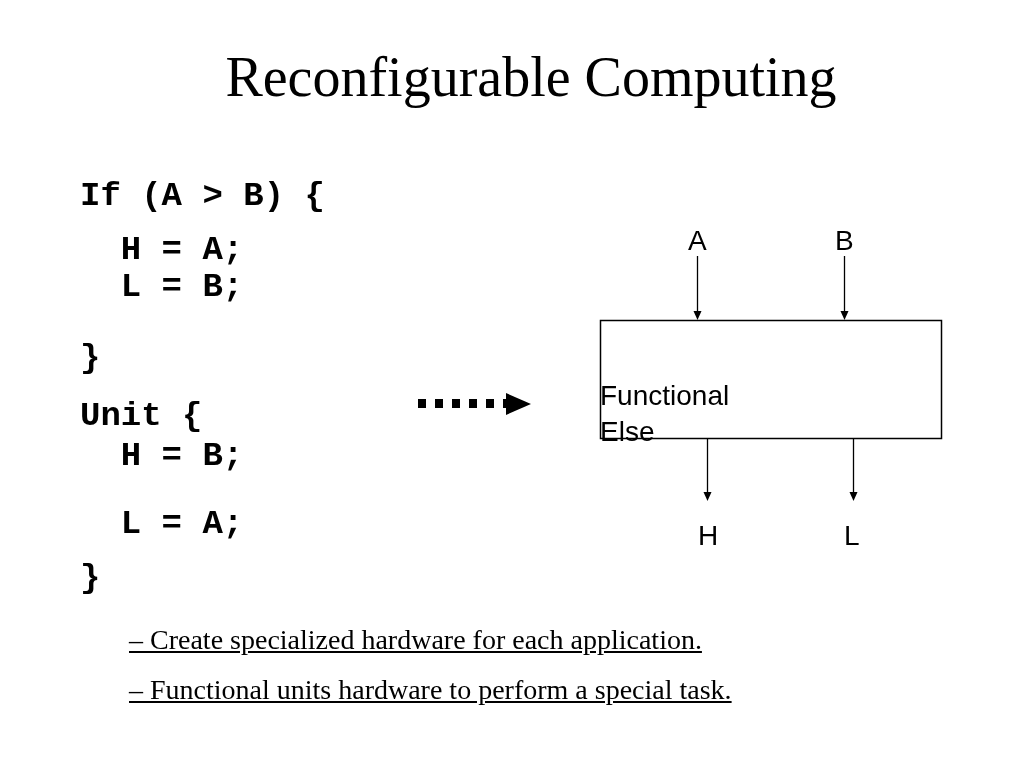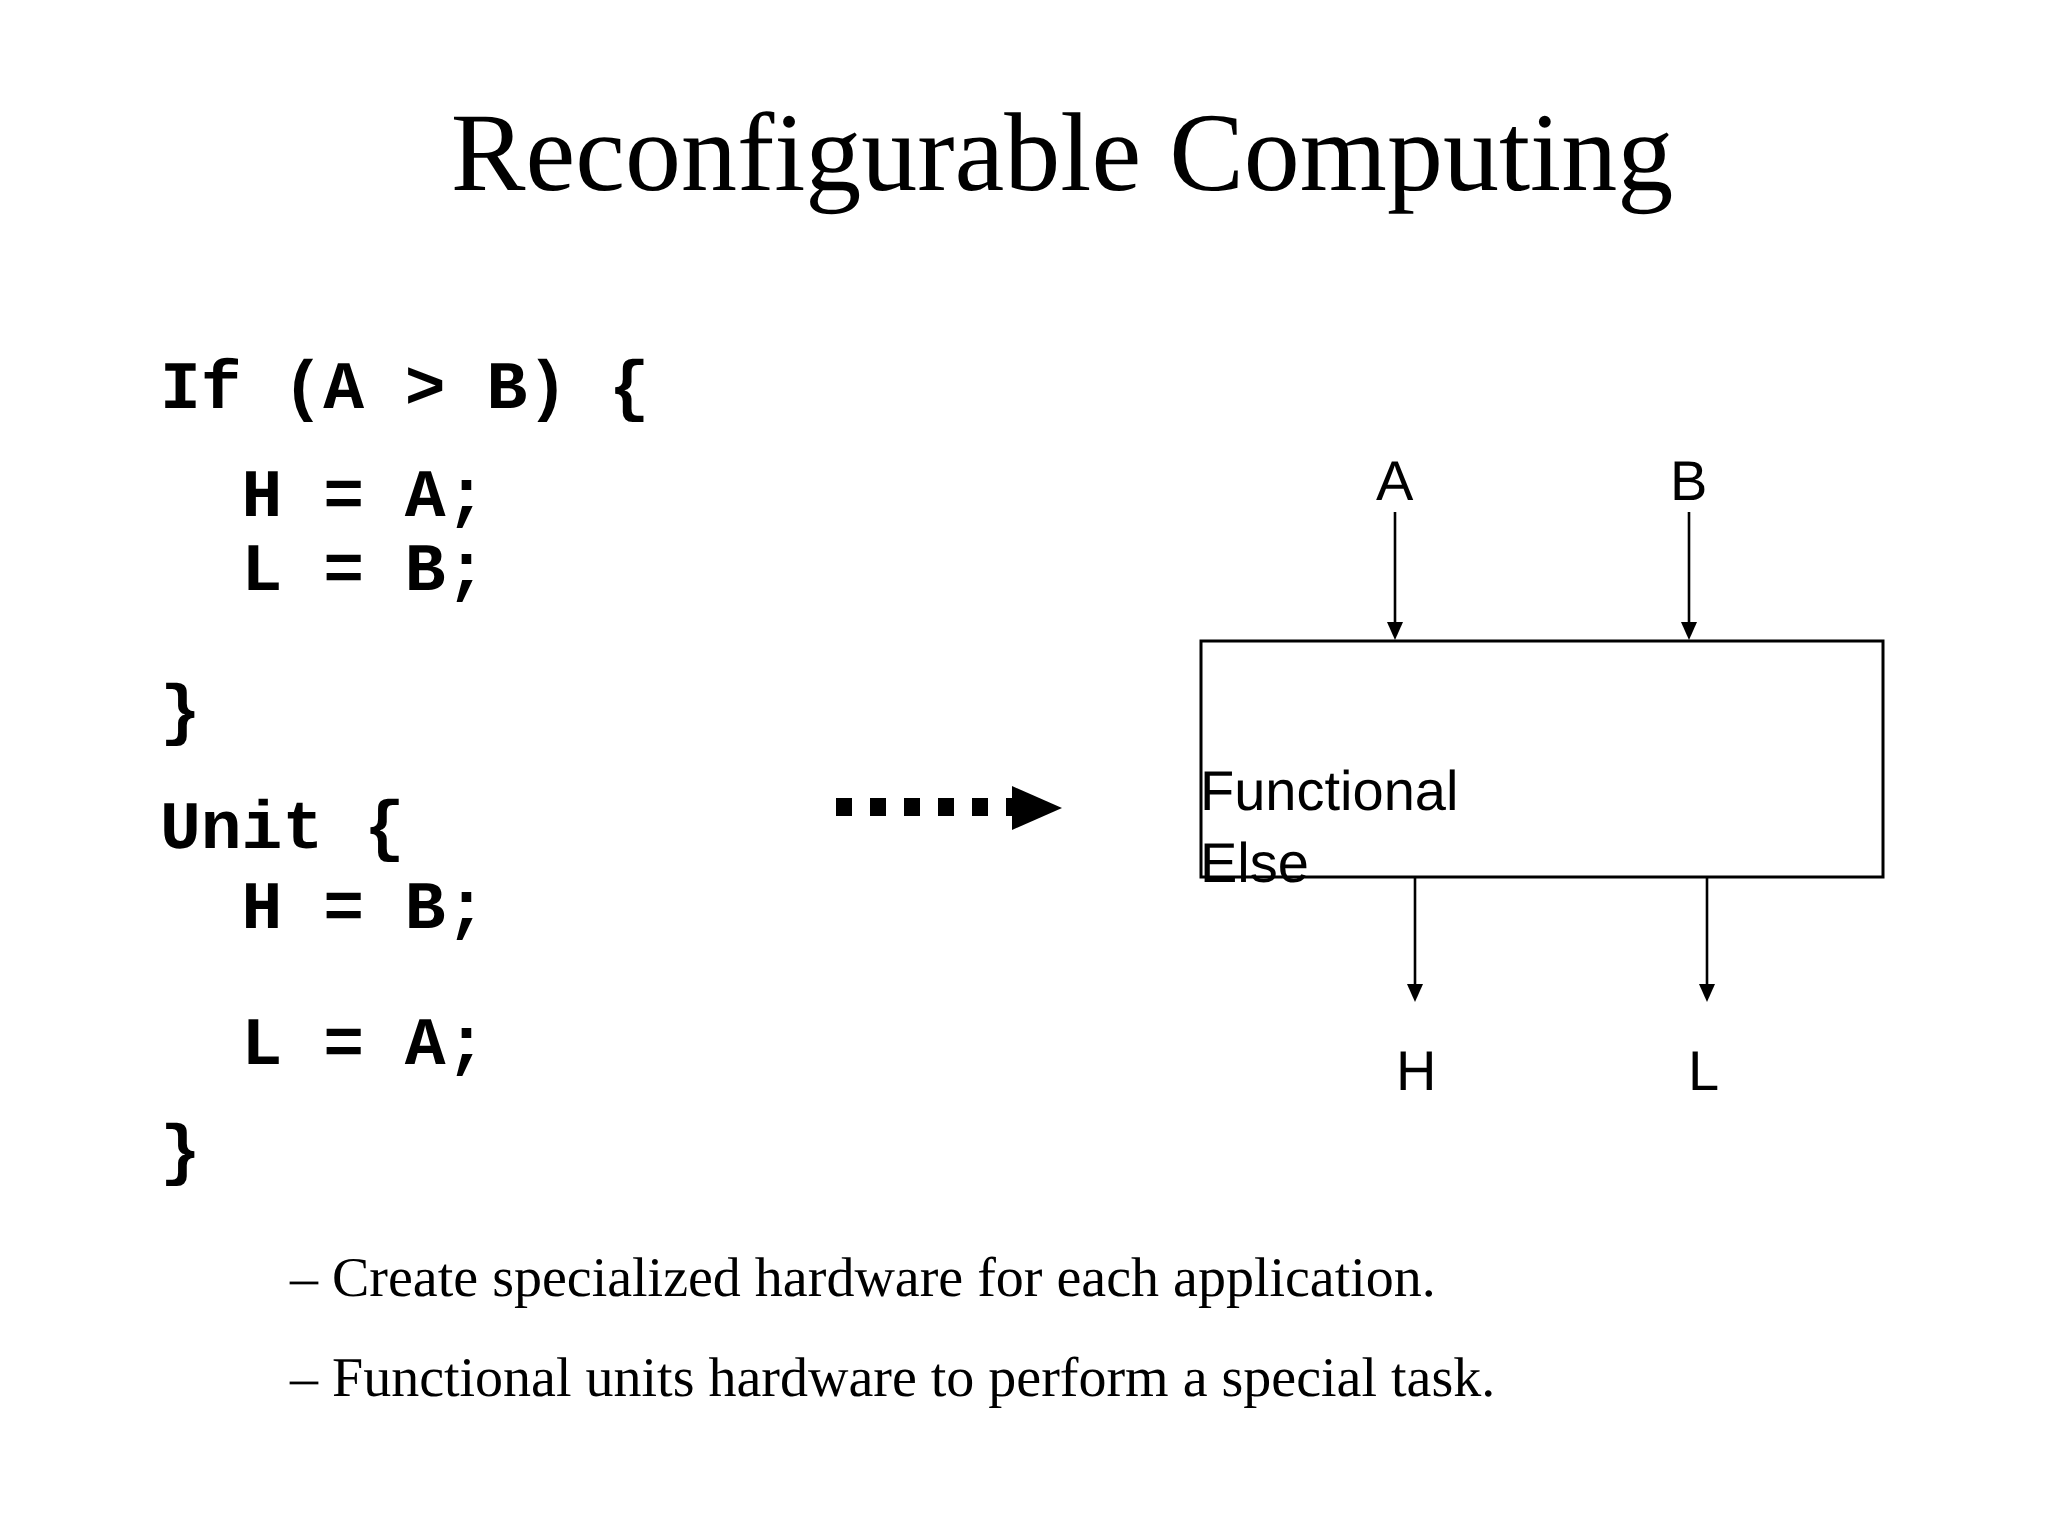--- a/index.html
+++ b/index.html
@@ -10,21 +10,21 @@
   }
   .code {
     position: absolute; left: 80px; top: 176px;
     font-family: "Liberation Sans", sans-serif; font-weight: bold; font-size: 34px;
   }
   .code .line { position: absolute; left: 0; white-space: pre; line-height: 40px; height: 40px; font-family: Liberation Mono, monospace; }
   .bullets {
     position: absolute; left: 129px; top: 620px;
     font-family: "Liberation Serif", serif; font-size: 28px;
   }
-  .bullets .b { position: absolute; left: 16px; white-space: nowrap; line-height: 40px; }
+  .bullets .b { position: absolute; left: 0; white-space: nowrap; line-height: 40px; text-decoration: underline; }
   svg.diagram { position: absolute; left: 0; top: 0; width: 1024px; height: 768px; }
   .lbl { position: absolute; font-family: "Liberation Sans", sans-serif; font-size: 28px; line-height: 32px; }
   .fu {
     position: absolute; left: 600px; top: 378px; width: 290px; text-align: left;
     font-family: "Liberation Sans", sans-serif; font-size: 28px; line-height: 36px;
   }
 </style>
 </head>
 <body>
 

